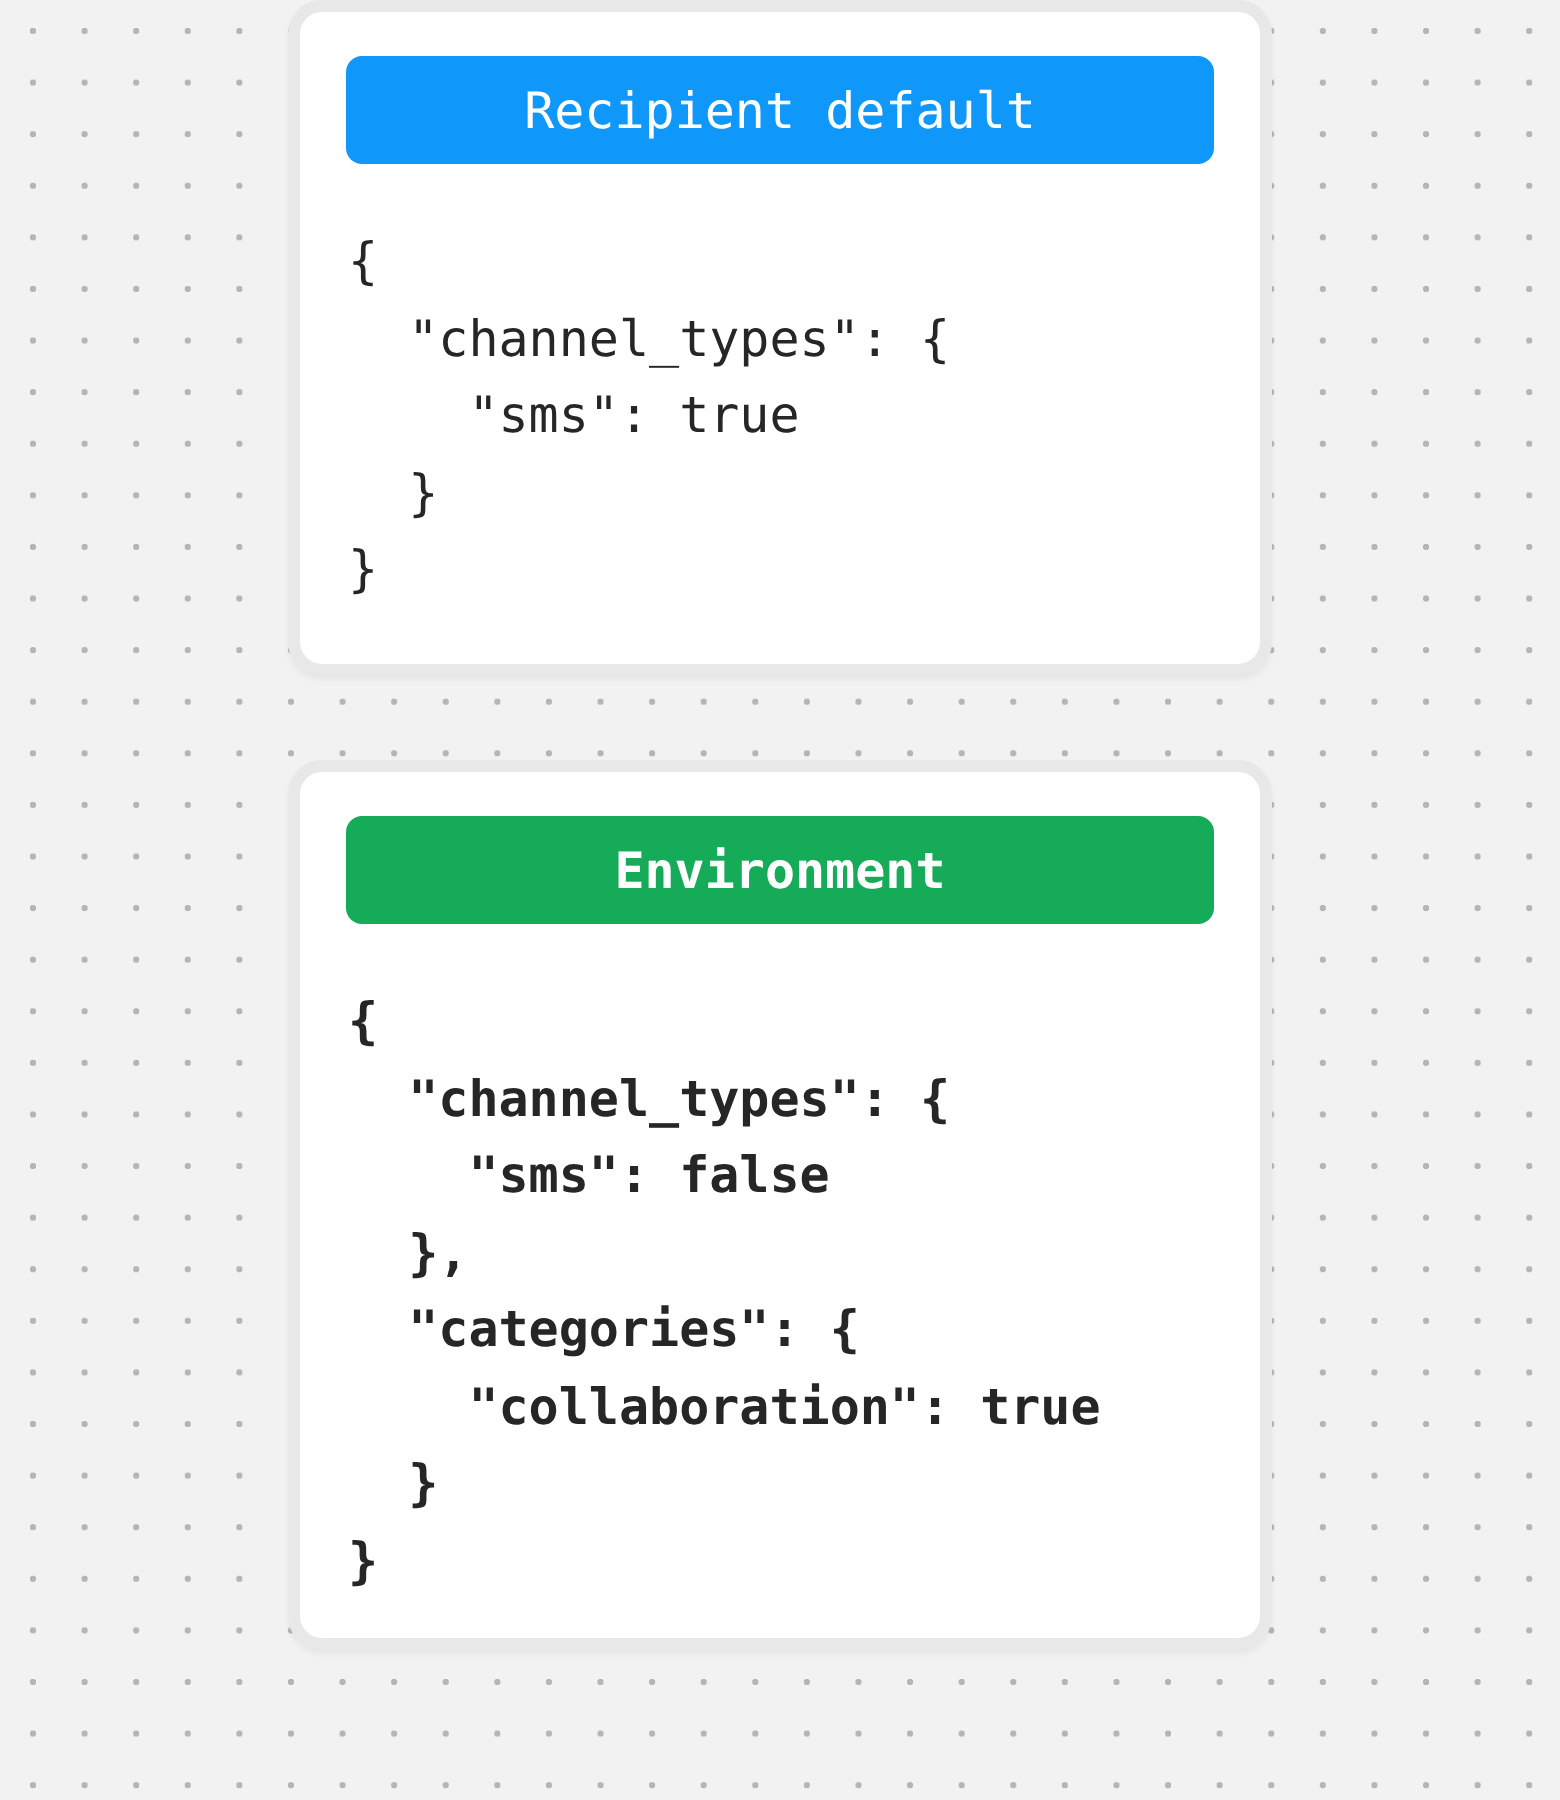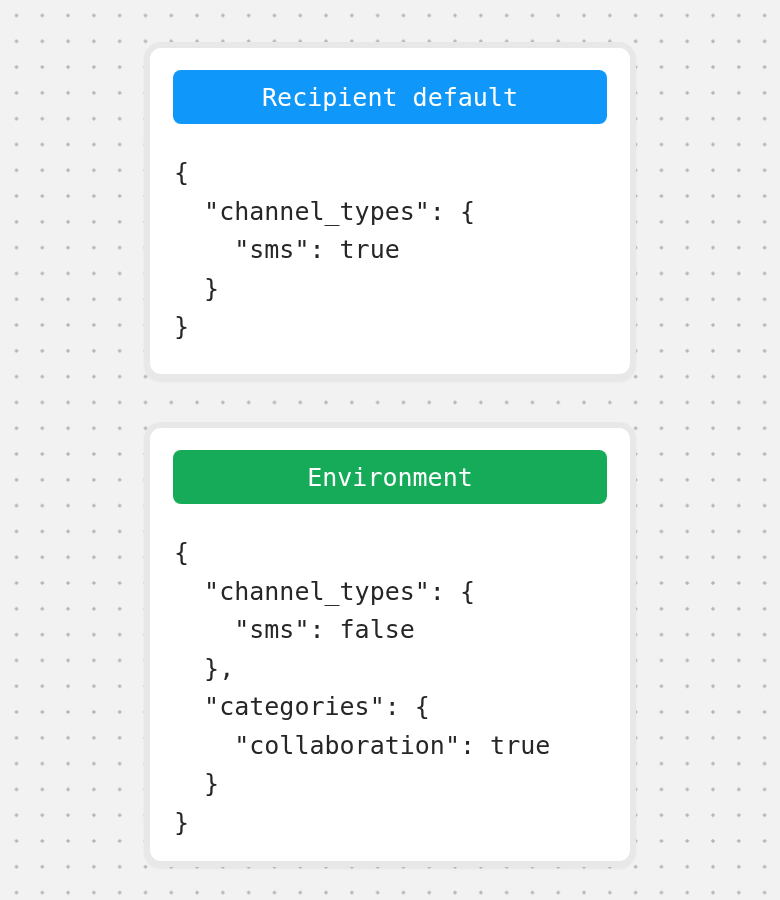--- a/index.html
+++ b/index.html
@@ -8,21 +8,20 @@
   }
   .page {
     position: relative;
     width: 780px;
     height: 900px;
     box-sizing: border-box;
     background-color: #f2f2f2;
     background-image: radial-gradient(circle, #b5b5b5 1.5px, transparent 1.7px);
     background-size: 25.8px 25.8px;
     background-position: 3.6px 2.6px;
-    padding-top: 42px;
     overflow: hidden;
     font-family: "DejaVu Sans Mono", "Liberation Mono", monospace;
   }
   .card {
     width: 492px;
     margin: 0 auto;
     box-sizing: border-box;
     background: #ffffff;
     border: 6px solid #e8e8e8;
     border-radius: 17px;
@@ -48,21 +47,21 @@
     margin: 30px 0 0 0;
     padding: 0 12px 0 24px;
   }
   .code-line {
     white-space: pre;
     font-size: 25px;
     line-height: 38.5px;
     color: #262626;
   }
   .card-1 { height: 338px; }
-  .card-2 { height: 445px; }
+  .card-2 { height: 445px; font-weight: bold; }
 </style>
 </head>
 <body>
 
 <div class="page">
 
   <div class="card card-1">
     <div class="card-header" style="background-color: rgb(15, 152, 250);">
       <span>Recipient default</span>
     </div>

